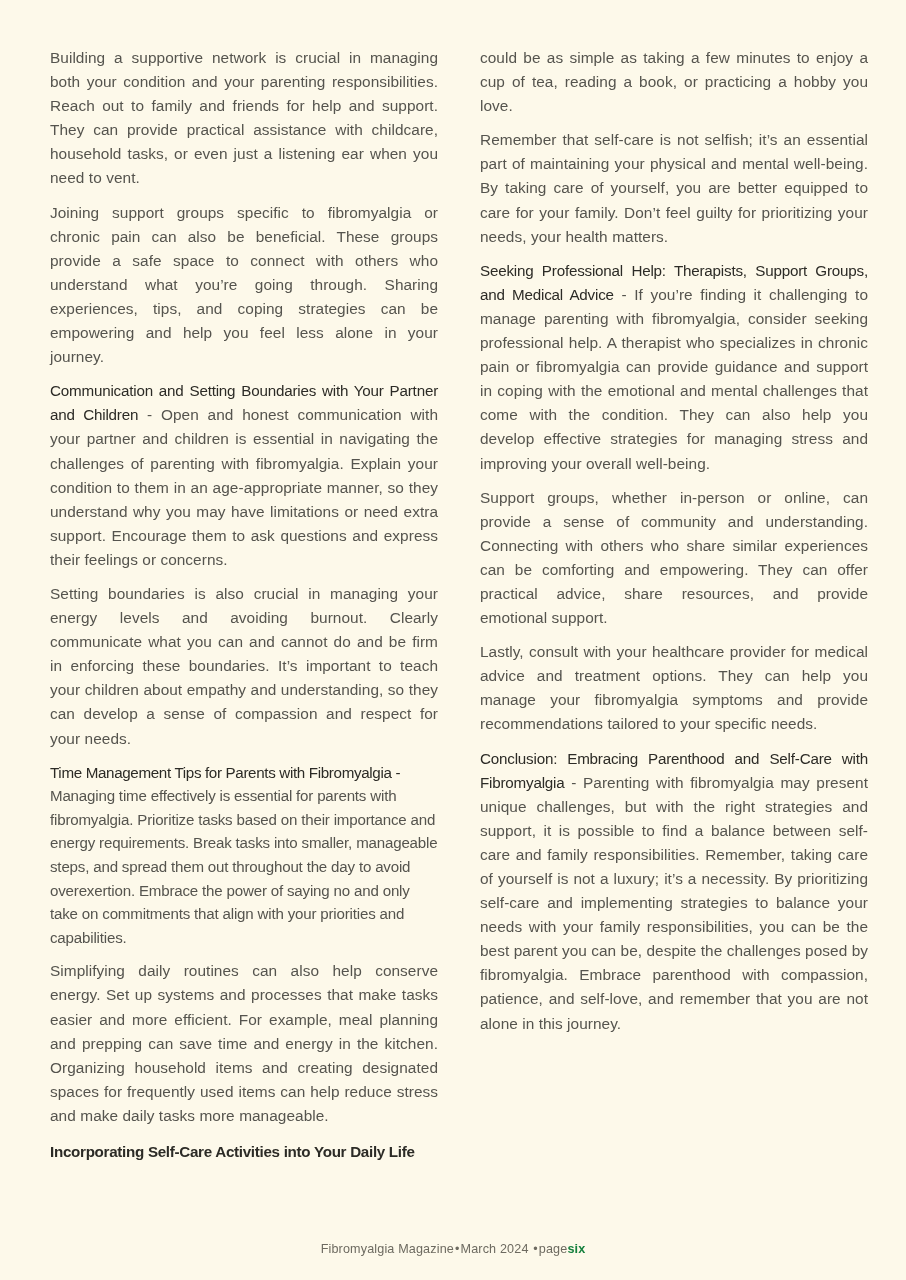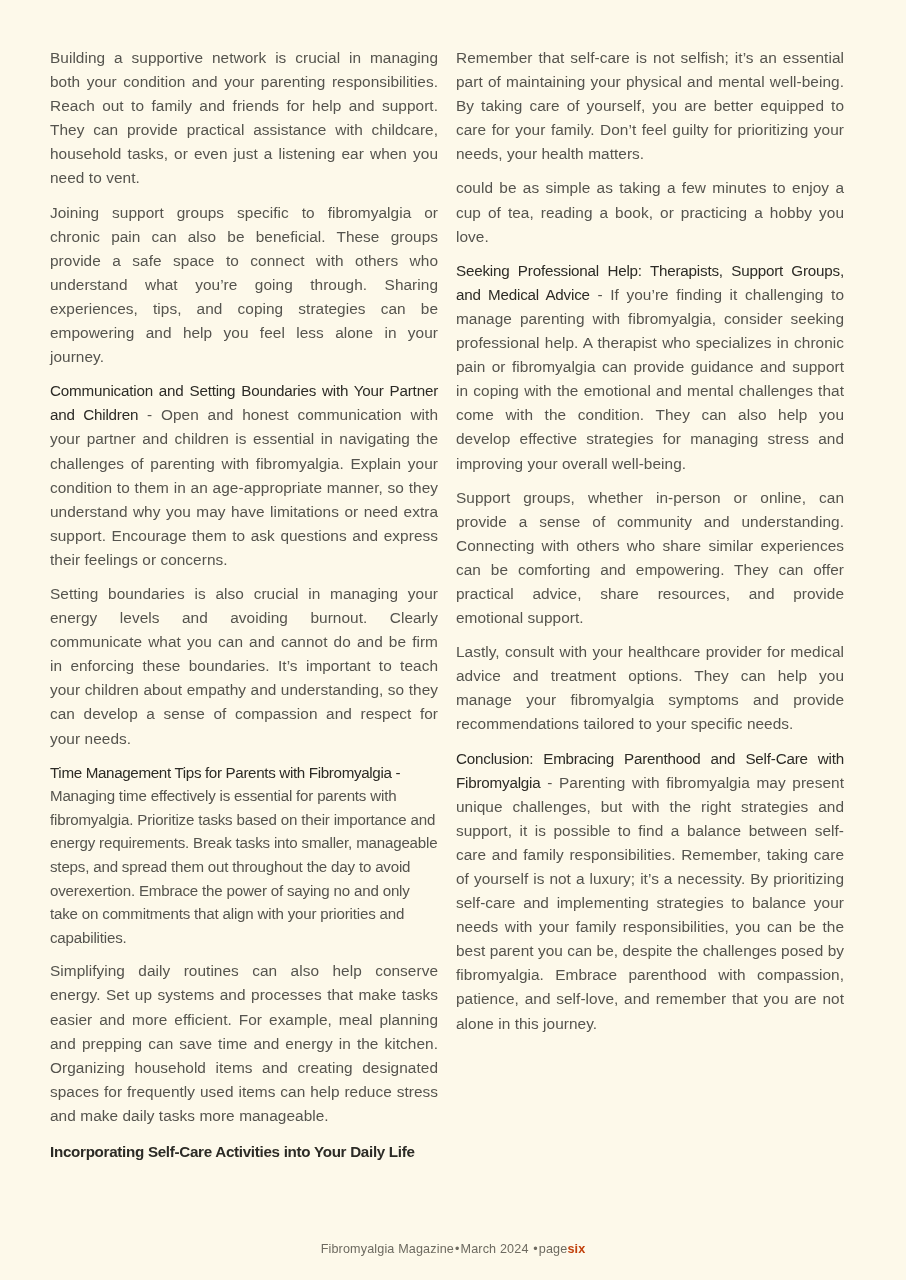--- a/index.html
+++ b/index.html
@@ -23,21 +23,21 @@
     box-sizing: border-box;
   }
 
   .columns {
     position: absolute;
     top: 46px;
     left: 50px;
     width: 806px;
     height: 1170px;
     display: flex;
-    gap: 18px;
+    gap: 42px;
     align-items: flex-start;
   }
 
   .col {
     width: 388px;
     flex: 0 0 388px;
   }
 
   p.para {
     margin: 0 0 10px 0;
@@ -101,21 +101,21 @@
     line-height: 18px;
     color: #6d6a60;
     letter-spacing: 0.15px;
   }
   .footer .sep {
     color: #6d6a60;
     padding: 0 1px;
   }
   .footer .pagenum-bold {
     font-weight: bold;
-    color: #c2410c;
+    color: #15803d;
   }
   .footer .pagenum {
     color: #6d6a60;
     margin-top: 15px;
   }
 </style>
 </head>
 <body>
 
 <div class="page">
@@ -141,23 +141,23 @@
 
       <p class="para">Simplifying daily routines can also help conserve energy. Set up systems and processes that make tasks easier and more efficient. For example, meal planning and prepping can save time and energy in the kitchen. Organizing household items and creating designated spaces for frequently used items can help reduce stress and make daily tasks more manageable.</p>
 
       <h3 class="heading-standalone">Incorporating Self-Care Activities into Your Daily Life</h3>
 
 
     </div>
 
     <div class="col">
 
+      <p class="para">could be as simple as taking a few minutes to enjoy a cup of tea, reading a book, or practicing a hobby you love.</p>
+
       <p class="para">Remember that self-care is not selfish; it’s an essential part of maintaining your physical and mental well-being. By taking care of yourself, you are better equipped to care for your family. Don’t feel guilty for prioritizing your needs, your health matters.</p>
-
-      <p class="para">could be as simple as taking a few minutes to enjoy a cup of tea, reading a book, or practicing a hobby you love.</p>
 
       <p class="runin">
         <span class="lead">Seeking Professional Help: Therapists, Support Groups, and Medical Advice</span><span> - If you’re finding it challenging to manage parenting with fibromyalgia, consider seeking professional help. A therapist who specializes in chronic pain or fibromyalgia can provide guidance and support in coping with the emotional and mental challenges that come with the condition. They can also help you develop effective strategies for managing stress and improving your overall well-being.</span>
       </p>
 
       <p class="para">Support groups, whether in-person or online, can provide a sense of community and understanding. Connecting with others who share similar experiences can be comforting and empowering. They can offer practical advice, share resources, and provide emotional support.</p>
 
       <p class="para">Lastly, consult with your healthcare provider for medical advice and treatment options. They can help you manage your fibromyalgia symptoms and provide recommendations tailored to your specific needs.</p>
 
       <p class="runin">

